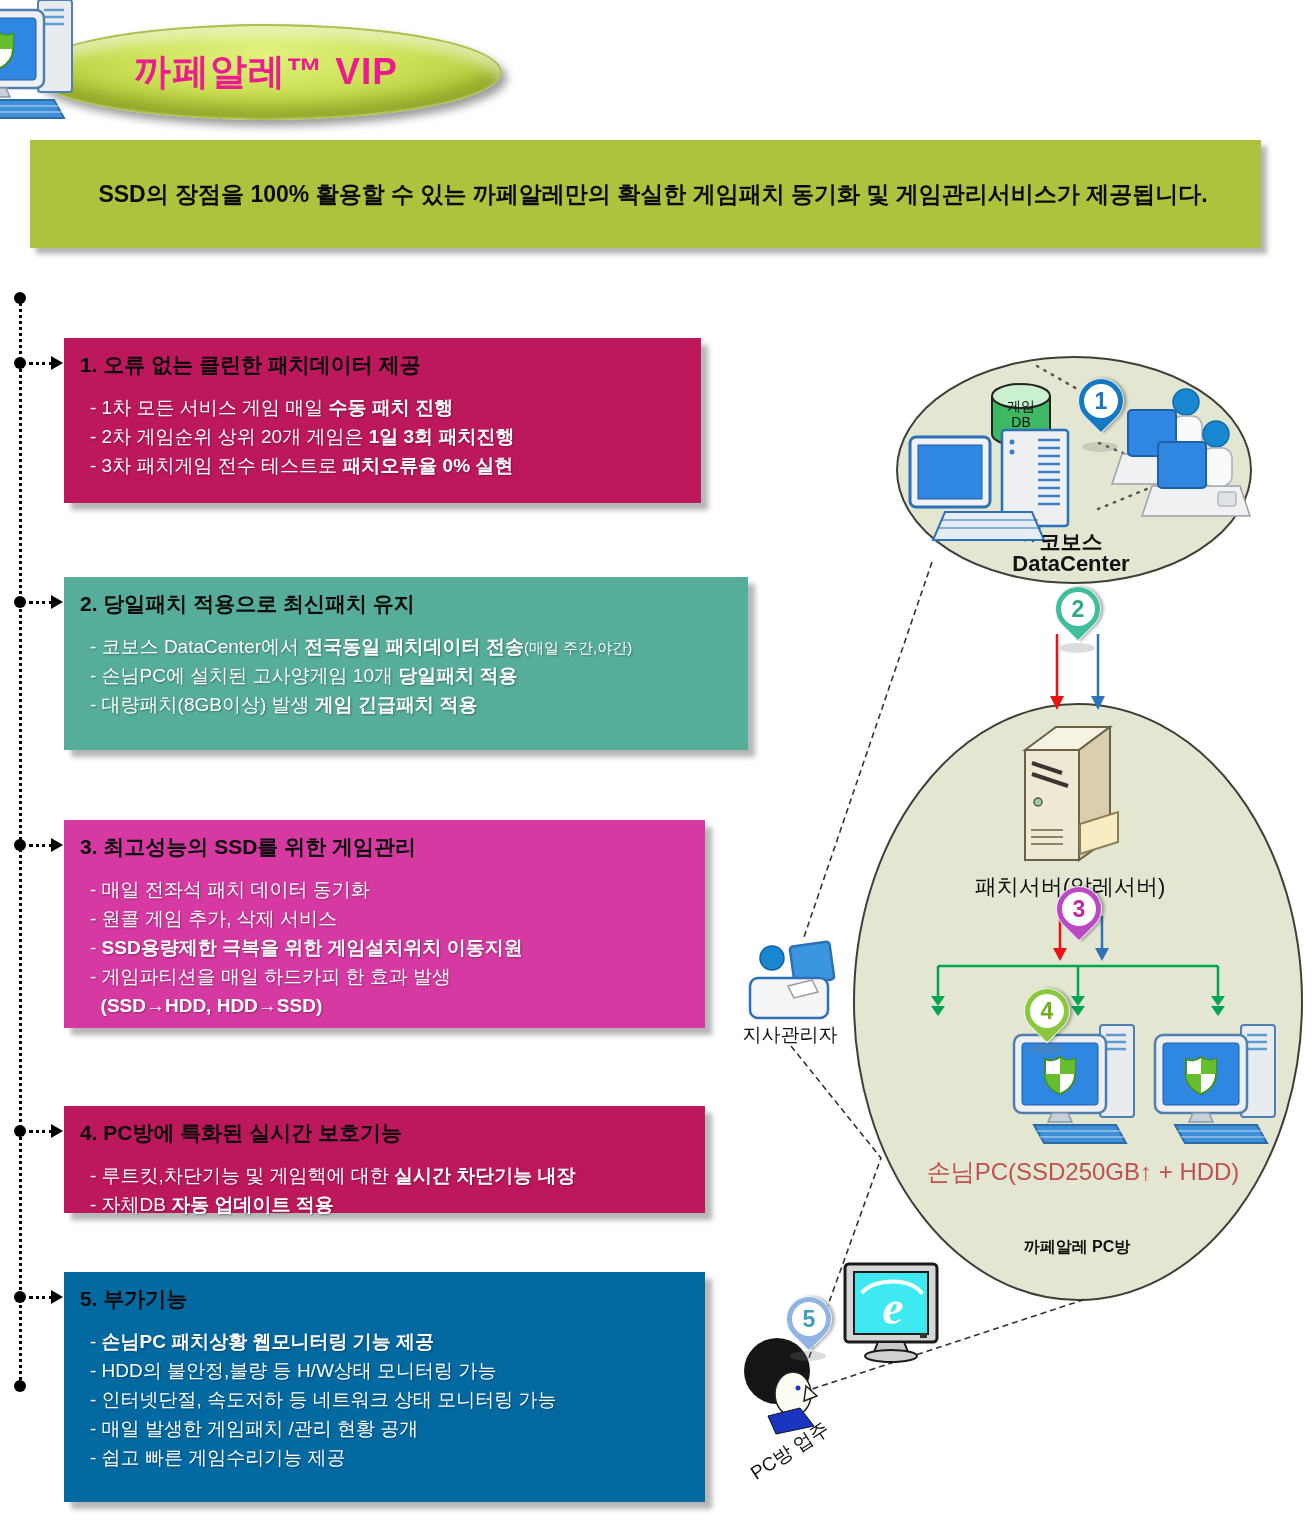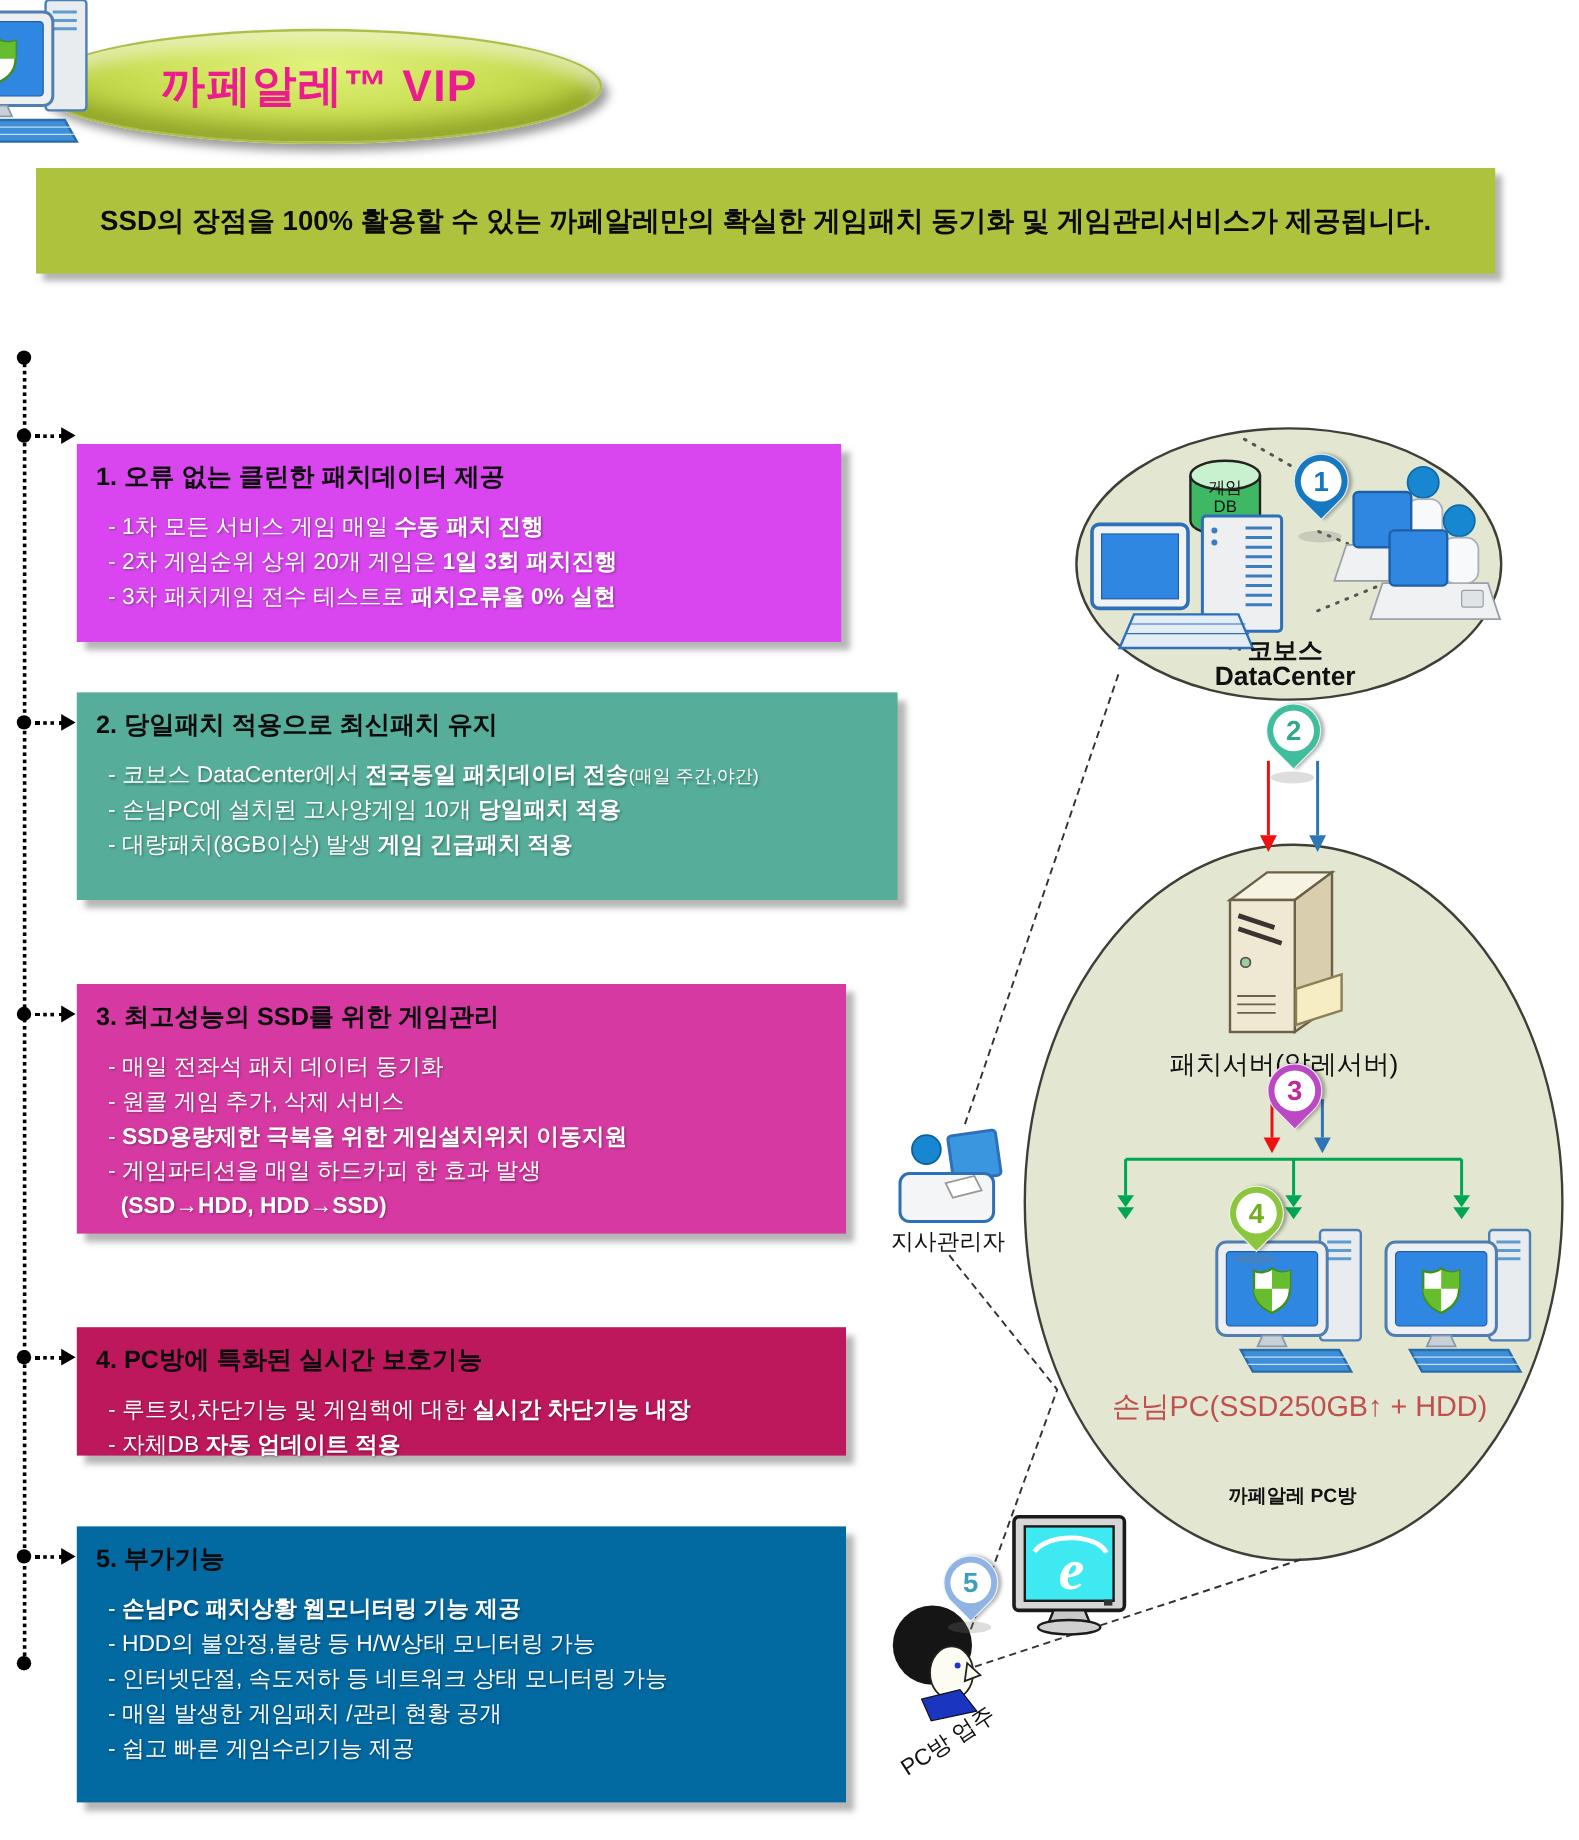--- a/index.html
+++ b/index.html
@@ -11,23 +11,23 @@
 
   
   .oval{position:absolute;left:30px;top:24px;width:468px;height:92px;border-radius:50%;
         background:radial-gradient(ellipse at 50% 30%, #E2F27E 0%, #CBDF55 45%, #B3C838 78%, #9FB32B 100%);
         border:2px solid #AEBE4B;
         box-shadow:5px 6px 8px rgba(90,90,90,.6), inset 0 10px 14px rgba(255,255,255,.55), inset 0 -12px 18px rgba(100,115,15,.45);
         display:flex;align-items:center;justify-content:center;}
   .oval-text{color:#EC1C8F;font-size:37px;font-weight:bold;letter-spacing:1px;}
 
   
-  .banner{position:absolute;left:30px;top:140px;width:1216px;height:88px;background:#AEC23E;
+  .banner{position:absolute;left:30px;top:140px;width:1216px;height:108px;background:#AEC23E;
           box-shadow:6px 6px 5px rgba(120,120,120,.55);
-          display:flex;align-items:center;justify-content:center;}
+          display:flex;align-items:center;justify-content:center;padding-left:15px;}
   .banner span{color:#0b0b0b;font-size:23px;font-weight:bold;white-space:nowrap;}
 
   
   .vline{position:absolute;left:19px;top:298px;height:1088px;width:0;border-left:3px dotted #000;}
   .dot{position:absolute;left:14px;width:12px;height:12px;border-radius:50%;background:#000;}
   .harrow{position:absolute;left:29px;width:24px;height:0;border-top:3px dotted #000;}
   .ah{position:absolute;left:51px;width:0;height:0;border-left:12px solid #000;
       border-top:7px solid transparent;border-bottom:7px solid transparent;}
 
   
@@ -85,21 +85,21 @@
   <div class="harrow" style="top:844px"></div>
   <div class="ah" style="top:838px"></div>
   <div class="dot" style="top:1125px"></div>
   <div class="harrow" style="top:1130px"></div>
   <div class="ah" style="top:1124px"></div>
   <div class="dot" style="top:1291px"></div>
   <div class="harrow" style="top:1296px"></div>
   <div class="ah" style="top:1290px"></div>
   <div class="dot" style="top:1380px"></div>
 
-  <div class="feature" style="left: 64px; top: 338px; width: 637px; height: 165px; background: #d946ef; margin-top: 32px;">
+  <div class="feature" style="left: 64px; top: 338px; width: 637px; height: 165px; background: #be185d;">
     <div class="f-title">1. 오류 없는 클린한 패치데이터 제공</div>
     <div class="f-body">
         <div class="f-line"><span>- 1차 모든 서비스 게임 매일 </span><span class="b">수동 패치 진행</span></div>
         <div class="f-line"><span>- 2차 게임순위 상위 20개 게임은 </span><span class="b">1일 3회 패치진행</span></div>
         <div class="f-line"><span>- 3차 패치게임 전수 테스트로 </span><span class="b">패치오류율 0% 실현</span></div>
       </div>
   </div>
   <div class="feature" style="left: 64px; top: 577px; width: 684px; height: 173px; background: rgb(85, 173, 154);">
     <div class="f-title">2. 당일패치 적용으로 최신패치 유지</div>
     <div class="f-body">

